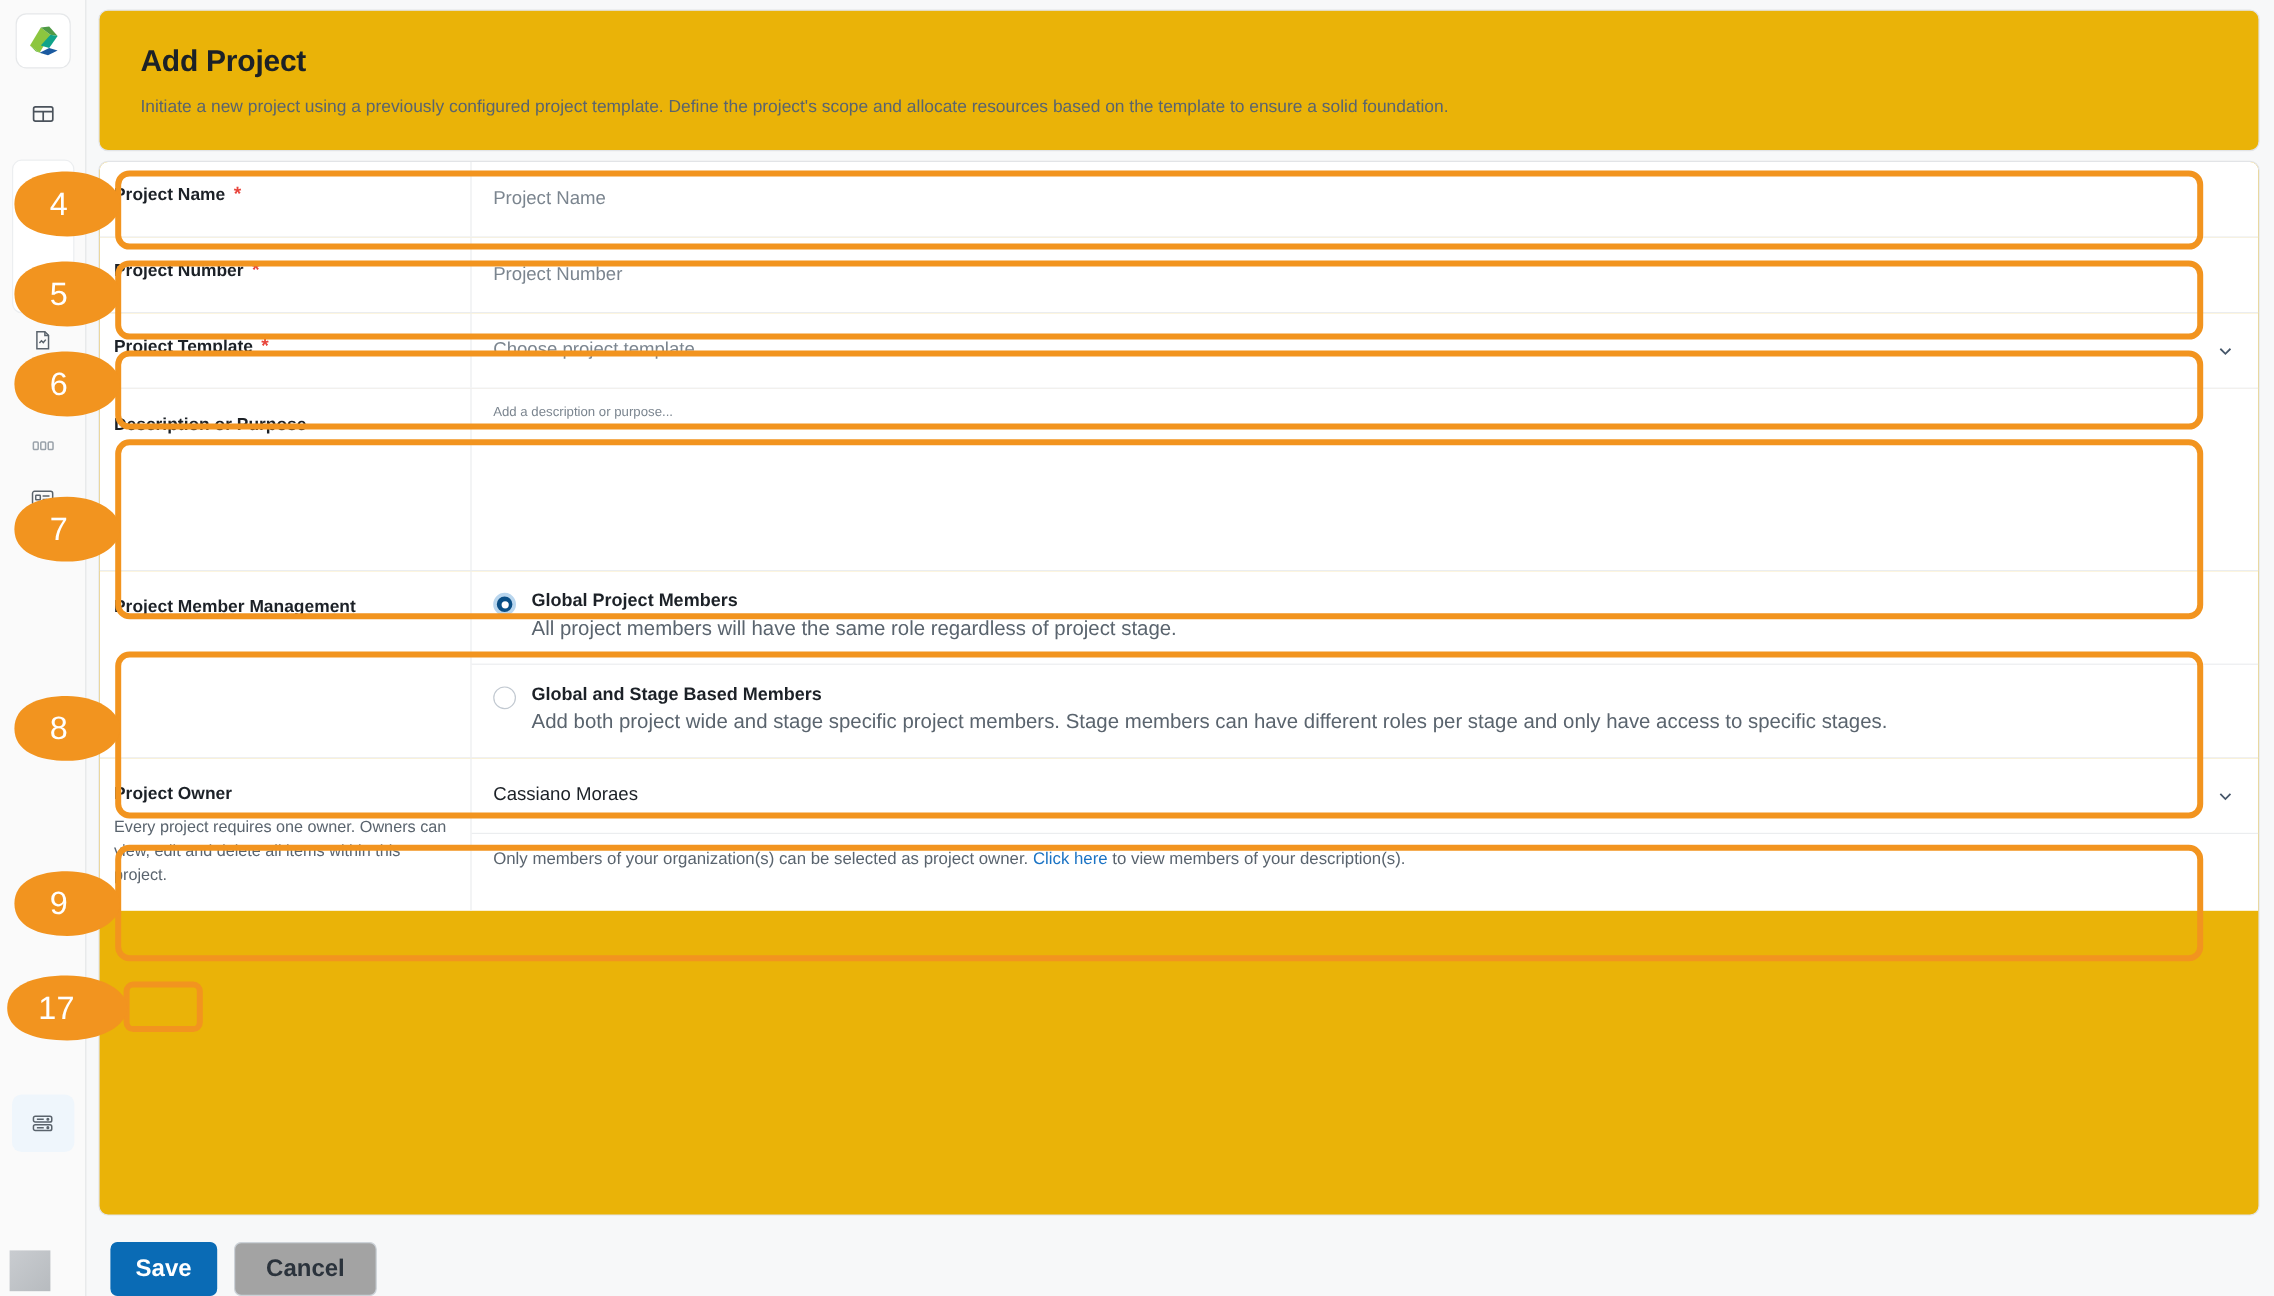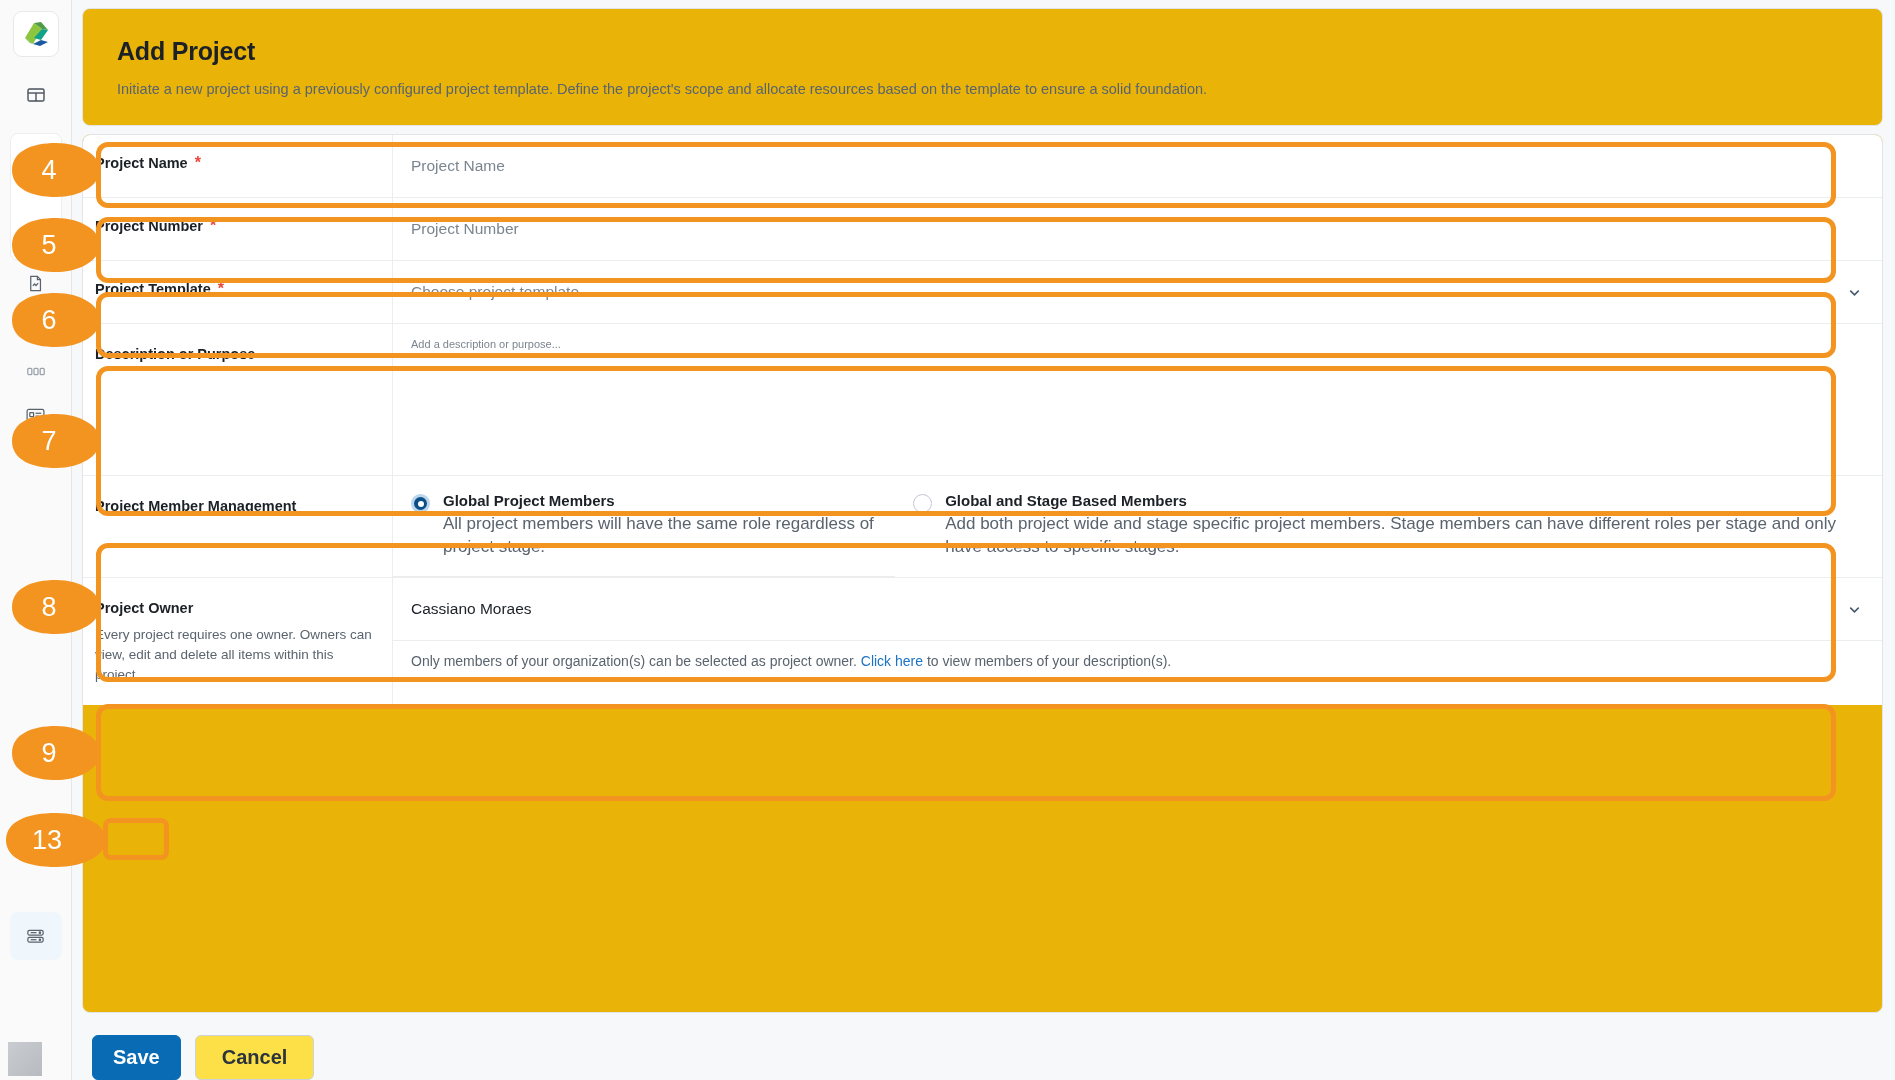--- a/index.html
+++ b/index.html
@@ -90,21 +90,21 @@
 
   .ta-wrap { padding: 0; height: 100%; }
   textarea.ta {
     width: 100%; height: 100%; min-height: 152px; resize: none;
     border: none; outline: none; padding: 14px 18px;
     font-family: "Liberation Sans", sans-serif; font-size: 11px; color: #1c2127;
     background: transparent;
   }
   textarea.ta::placeholder { color: #7b858f; }
 
-  .radio-list { display: flex; }
+  .radio-list { display: flex; flex-direction: column; }
   .radio-opt {
     display: flex; gap: 13px; padding: 16px 18px 17px 18px;
     border-bottom: 1px solid #ebedef; cursor: pointer; align-items: flex-start;
   }
   .radio-opt:last-child { border-bottom: none; }
   .radio {
     width: 19px; height: 19px; border-radius: 50%; flex: none; margin-top: 2px;
     border: 1.5px solid #c2c9d1; background: #fff;
     display: flex; align-items: center; justify-content: center;
   }
@@ -124,21 +124,21 @@
     border-top: 1px solid #ebedef;
   }
   .owner-help a { color: #1a73c4; text-decoration: none; }
 
   .actions { display: flex; gap: 14px; padding: 14px 0 0 10px; flex: none; align-items: center; }
   .btn {
     font-family: "Liberation Sans", sans-serif; font-size: 20px; font-weight: bold;
     border-radius: 6px; cursor: pointer; padding: 10px 20px;
   }
   .btn-primary { background: #0a6bb5; color: #fff; border: 1px solid #0a6bb5; }
-  .btn-secondary { background: #fde047; color: #2b333c; border: 1px solid #ccd2d8; padding: 10px 26px; }
+  .btn-secondary { background: #a3a3a3; color: #2b333c; border: 1px solid #ccd2d8; padding: 10px 26px; }
 
   
   .hl {
     position: absolute; border: 5px solid #f2941f; border-radius: 12px;
     pointer-events: none; z-index: 40;
   }
   .callout {
     position: absolute; z-index: 50; width: 92px; height: 58px;
     pointer-events: none;
   }
@@ -399,16 +399,16 @@
   <div class="callout" style="left:10px; top:724px;">
     <svg viewBox="0 0 92 58">
         <path d="M2 29 C2 10 22 2 46 2 C70 2 90 14 90 29 C90 44 70 56 46 56 C22 56 2 48 2 29 Z" fill="#f2941f"></path>
       </svg>
     <span>9</span>
   </div>
   <div class="callout wide" style="left:4px; top:811px;">
     <svg viewBox="0 0 104 58">
         <path d="M2 29 C2 10 24 2 52 2 C80 2 102 14 102 29 C102 44 80 56 52 56 C24 56 2 48 2 29 Z" fill="#f2941f"></path>
       </svg>
-    <span>13</span>
+    <span>17</span>
   </div>
 
 </div>
 
 </body></html>

